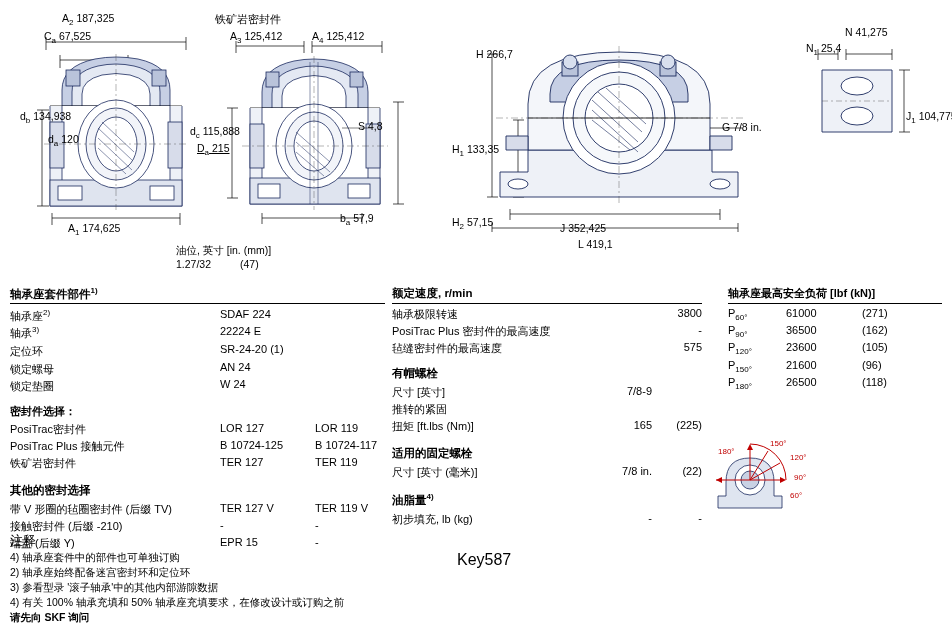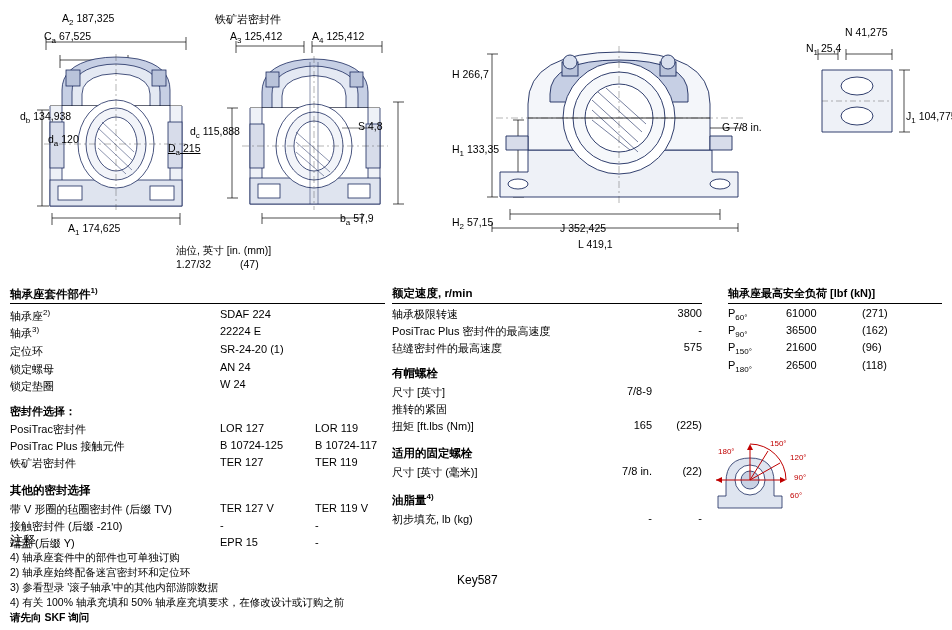--- a/index.html
+++ b/index.html
@@ -176,21 +176,21 @@
   <span>125,412</span>
 </div>
 <div class="abs dim" style="left:312px;top:30px;">
   <span>A</span><span class="sub">4</span>
   <span>125,412</span>
 </div>
 <div class="abs dim" style="left:190px;top:125px;">
   <span>d</span><span class="sub">c</span>
   <span>115,888</span>
 </div>
-<div class="abs dim" style="left:168px;top:142px;text-decoration:underline;">
+<div class="abs dim" style="left:197px;top:142px;text-decoration:underline;">
   <span>D</span><span class="sub">a</span>
   <span>215</span>
 </div>
 <div class="abs dim" style="left:358px;top:120px;">
   <span>S</span>
   <span>4,8</span>
 </div>
 <div class="abs dim" style="left:340px;top:212px;">
   <span>b</span><span class="sub">a</span>
   <span>57,9</span>
@@ -257,21 +257,21 @@
 
     <path d="M240 104 L262 104 L262 118 L240 118 Z" fill="#d7dcea"></path>
     <path d="M58 104 L36 104 L36 118 L58 118 Z" fill="#d7dcea"></path>
 
     <line x1="149" y1="14" x2="149" y2="172" stroke="#444" stroke-width="0.4" stroke-dasharray="7,3,2,3"></line>
     <line x1="26" y1="86" x2="274" y2="86" stroke="#444" stroke-width="0.4" stroke-dasharray="7,3,2,3"></line>
   </g>
 </svg>
 </div>
 
-<div class="abs dim" style="left:452px;top:48px;margin-top:20px;">
+<div class="abs dim" style="left:476px;top:48px;">
   <span>H</span>
   <span>266,7</span>
 </div>
 <div class="abs dim" style="left:452px;top:143px;">
   <span>H</span><span class="sub">1</span>
   <span>133,35</span>
 </div>
 <div class="abs dim" style="left:452px;top:216px;">
   <span>H</span><span class="sub">2</span>
   <span>57,15</span>
@@ -480,20 +480,25 @@
         <td style="width:58px;"><span>P</span><span class="sub">60°</span></td>
         <td style="width:76px;text-align:left;">61000</td>
         <td style="text-align:left;">(271)</td>
       </tr>
       <tr>
         <td><span>P</span><span class="sub">90°</span></td>
         <td>36500</td>
         <td>(162)</td>
       </tr>
       <tr>
+        <td><span>P</span><span class="sub">120°</span></td>
+        <td>23600</td>
+        <td>(105)</td>
+      </tr>
+      <tr>
         <td><span>P</span><span class="sub">150°</span></td>
         <td>21600</td>
         <td>(96)</td>
       </tr>
       <tr>
         <td><span>P</span><span class="sub">180°</span></td>
         <td>26500</td>
         <td>(118)</td>
       </tr>
     </tbody>
@@ -532,13 +537,13 @@
 
 <div class="abs" style="left:10px;top:532px;width:420px;">
   <div style="font-weight:normal;font-size:13px;">注释</div>
   <div class="note">4) 轴承座套件中的部件也可单独订购</div>
   <div class="note">2) 轴承座始终配备迷宫密封环和定位环</div>
   <div class="note">3) 参看型录 '滚子轴承'中的其他内部游隙数据</div>
   <div class="note">4) 有关 100% 轴承充填和 50% 轴承座充填要求，在修改设计或订购之前</div>
   <div class="note" style="font-weight:bold;">请先向 SKF 询问</div>
 </div>
 
-<div class="abs" style="left:446px;top:573px;font-size:12px;padding-left:11px;">Key587</div>
+<div class="abs" style="left:446px;top:551px;font-size:16px;padding-left:11px;">Key587</div>
 
 </body></html>

